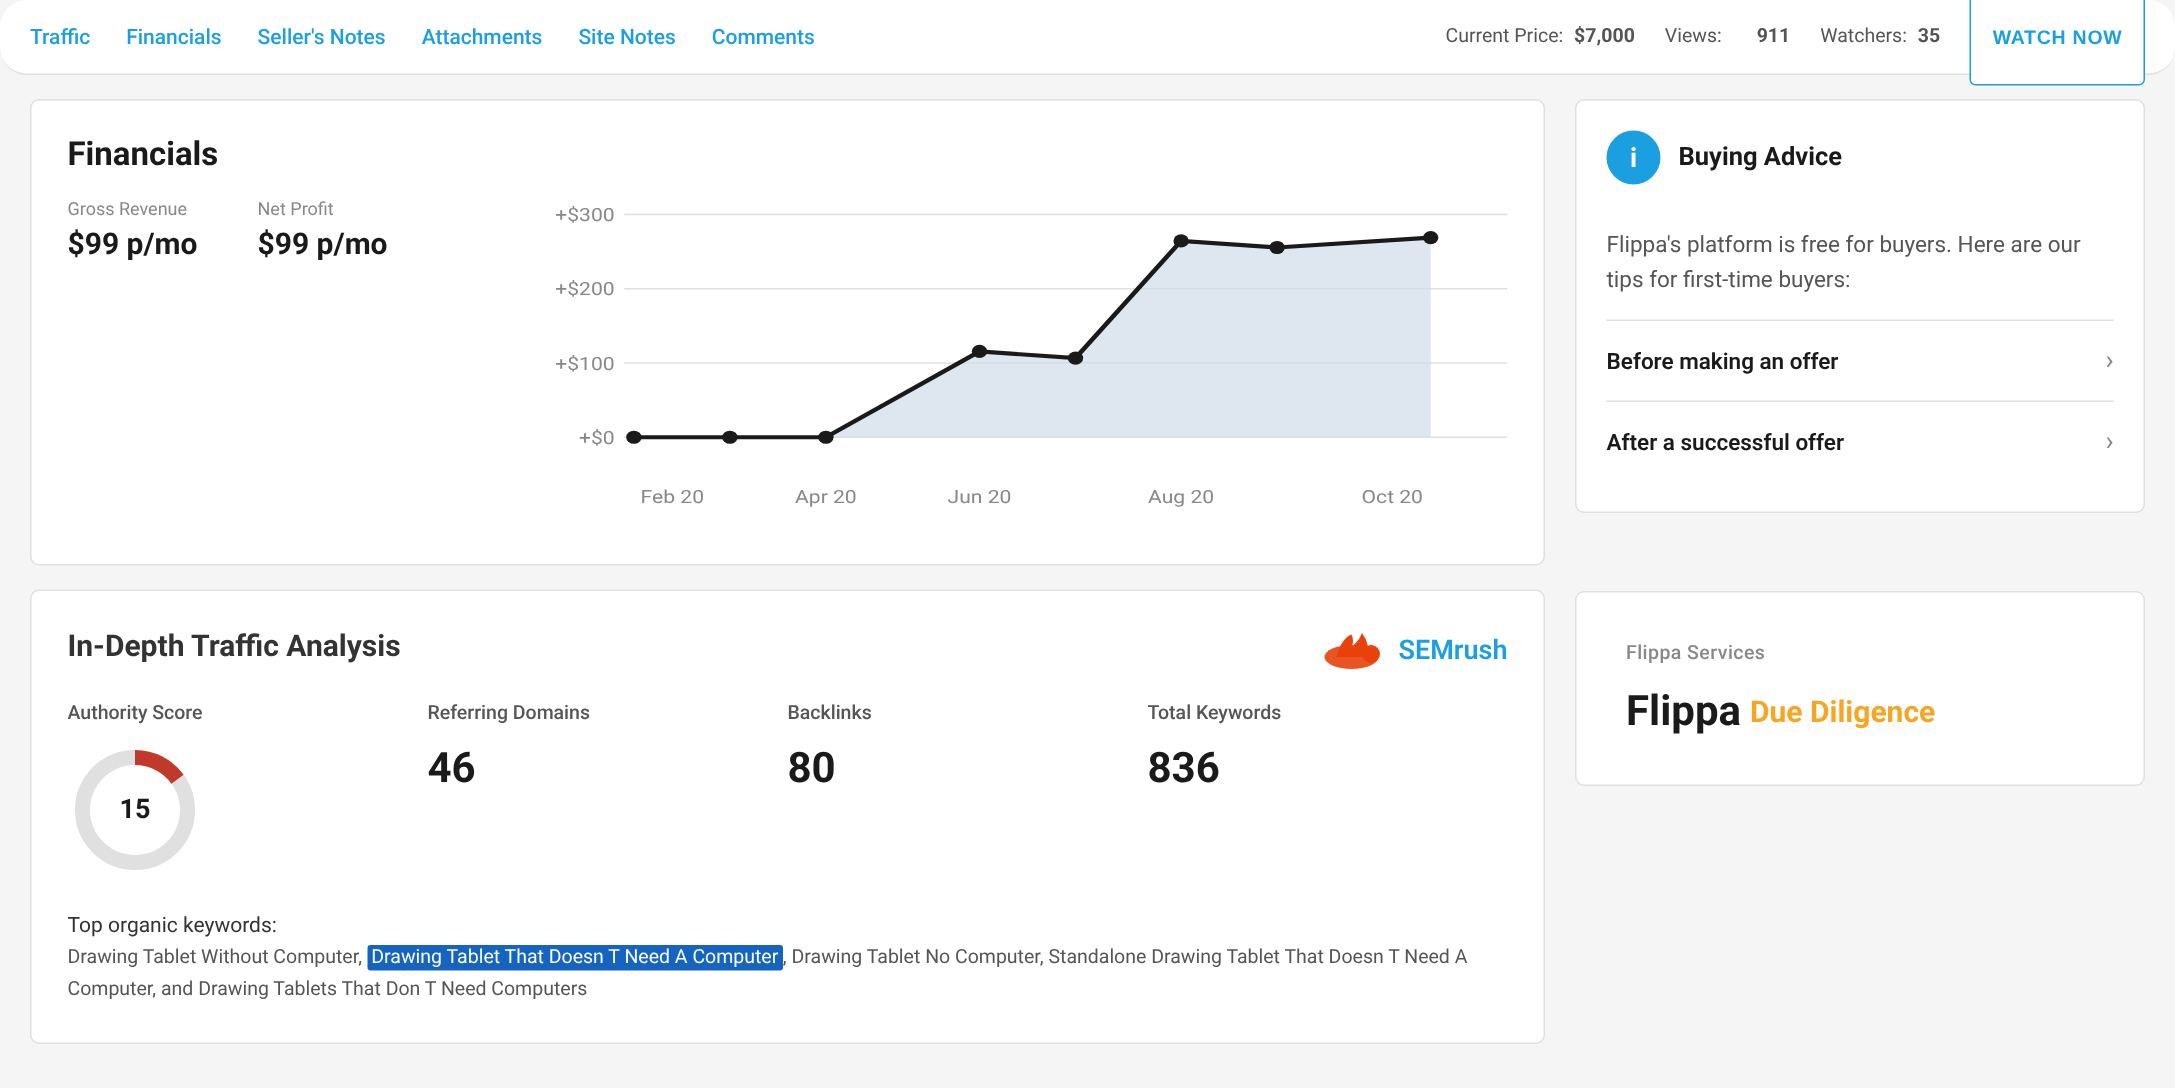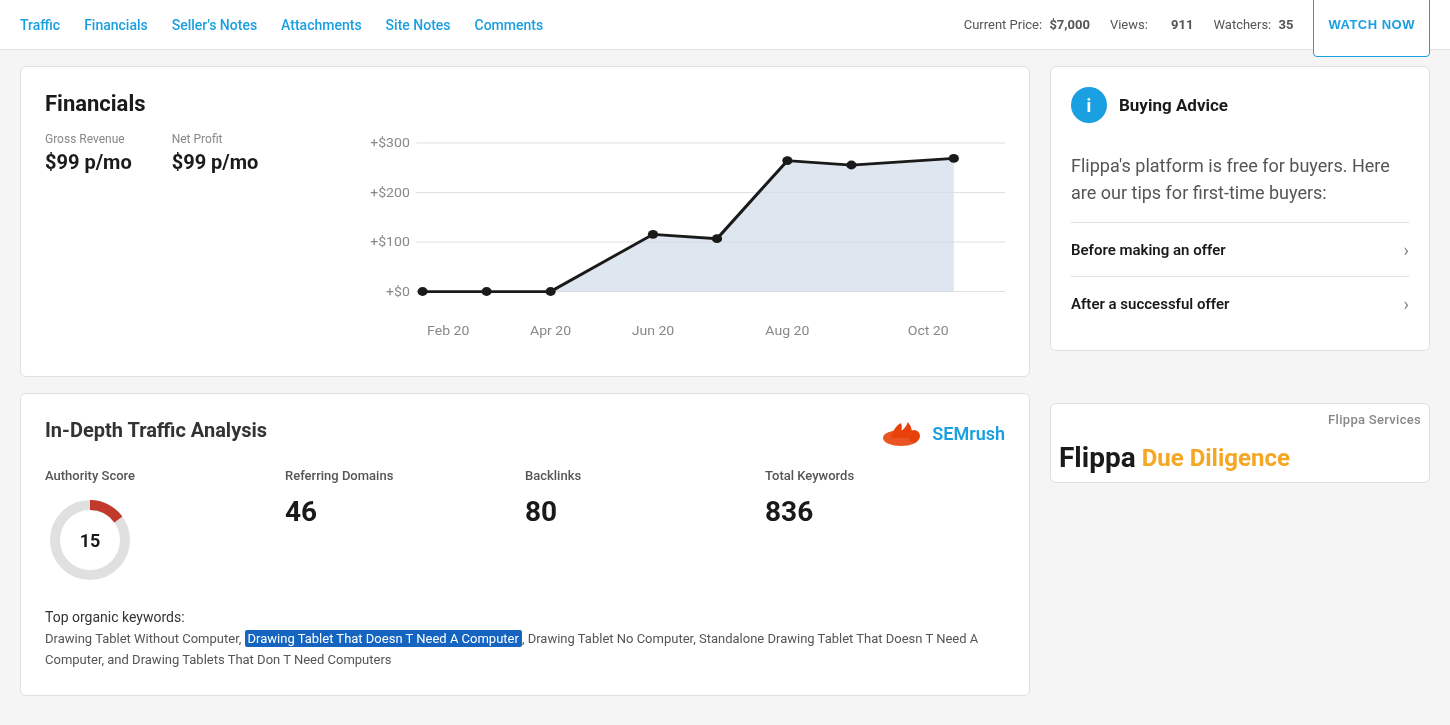--- a/index.html
+++ b/index.html
@@ -9,20 +9,21 @@
       background: #fff;
       border-bottom: 1px solid #e0e0e0;
       padding: 0 20px;
       display: flex;
       align-items: center;
       justify-content: space-between;
       height: 50px;
       position: sticky;
       top: 0;
       z-index: 10;
+      border-radius: 18px;
     }
     .nav-links { display: flex; gap: 24px; }
     .nav-links a { color: #1a9fe0; text-decoration: none; font-size: 14px; font-weight: 500; }
     .nav-right { display: flex; align-items: center; gap: 20px; font-size: 13px; color: #555; }
     .watch-btn {
       border: 1px solid #1a9fe0;
       color: #1a9fe0;
       background: #fff;
       padding: 24px 14px;
       border-radius: 4px;
@@ -102,47 +103,46 @@
     }
     .advice-header { display: flex; align-items: center; gap: 12px; margin-bottom: 12px; }
     .info-icon {
       width: 36px; height: 36px; border-radius: 50%;
       background: #1a9fe0;
       display: flex; align-items: center; justify-content: center;
       color: #fff; font-size: 18px; font-weight: 700;
       flex-shrink: 0;
     }
     .advice-title { font-size: 17px; font-weight: 700; color: #1a1a1a; }
-    .advice-text { font-size: 18px; color: #555; line-height: 1.5; margin-bottom: 16px; margin-top: 29px; }
+    .advice-text { font-size: 15px; color: #555; line-height: 1.5; margin-bottom: 16px; margin-top: 29px; }
 
     .accordion-item {
       border-top: 1px solid #e0e0e0;
       padding: 16px 0;
     }
     .accordion-header {
       display: flex;
       justify-content: space-between;
       align-items: center;
       cursor: pointer;
     }
     .accordion-label { font-size: 15px; font-weight: 600; color: #1a1a1a; }
     .chevron { font-size: 18px; color: #888; }
 
     
     .services-card {
       background: #fff;
       border: 1px solid #e0e0e0;
       border-radius: 6px;
-      padding: 8px;
-      text-align: right;
+      padding: 33px;
     }
     .services-title { font-size: 13px; color: #888; font-weight: 500; margin-bottom: 14px; letter-spacing: 0.3px; }
     .due-diligence-logo { display: flex; align-items: center; gap: 6px; }
     .flippa-word { font-size: 28px; font-weight: 700; color: #1a1a1a; }
-    .due-word { font-size: 24px; font-weight: 700; color: #f5a623; }
+    .due-word { font-size: 20px; font-weight: 700; color: #f5a623; }
   </style>
 </head>
 <body>
 
 <nav class="top-nav">
   <div class="nav-links">
     <a>Traffic</a>
     <a>Financials</a>
     <a>Seller's Notes</a>
     <a>Attachments</a>

